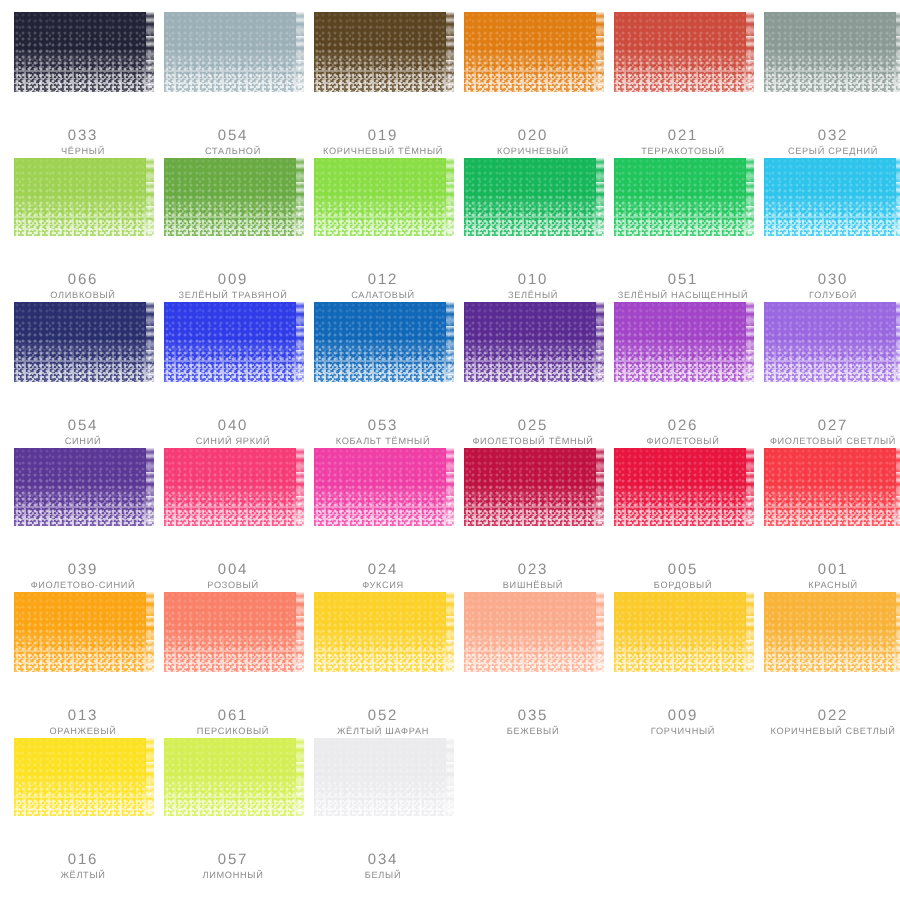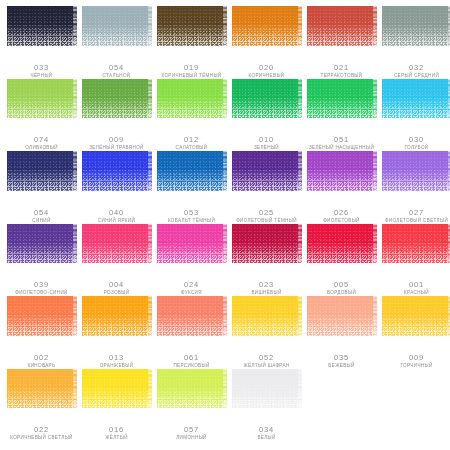--- a/index.html
+++ b/index.html
@@ -194,21 +194,21 @@
       <div class="code">032</div>
       <div class="name">СЕРЫЙ СРЕДНИЙ</div>
     </div>
     <div class="cell">
       <div class="swatch-wrap">
         <div class="swatch layer-solid" style="background: rgb(158, 210, 82);"></div>
         <div class="swatch layer-grain" style="background-image: radial-gradient(circle at 30% 40%, rgb(158, 210, 82) 0.85px, rgba(255, 255, 255, 0) 1.1px), radial-gradient(circle at 70% 20%, rgb(158, 210, 82) 0.7px, rgba(255, 255, 255, 0) 1px), radial-gradient(circle at 10% 80%, rgb(158, 210, 82) 0.6px, rgba(255, 255, 255, 0) 0.9px);"></div>
         <div class="swatch layer-tooth"></div>
         <div class="swatch layer-edge"></div>
       </div>
-      <div class="code">074</div>
+      <div class="code">066</div>
       <div class="name">ОЛИВКОВЫЙ</div>
     </div>
     <div class="cell">
       <div class="swatch-wrap">
         <div class="swatch layer-solid" style="background: rgb(105, 170, 67);"></div>
         <div class="swatch layer-grain" style="background-image: radial-gradient(circle at 30% 40%, rgb(105, 170, 67) 0.85px, rgba(255, 255, 255, 0) 1.1px), radial-gradient(circle at 70% 20%, rgb(105, 170, 67) 0.7px, rgba(255, 255, 255, 0) 1px), radial-gradient(circle at 10% 80%, rgb(105, 170, 67) 0.6px, rgba(255, 255, 255, 0) 0.9px);"></div>
         <div class="swatch layer-tooth"></div>
         <div class="swatch layer-edge"></div>
       </div>
       <div class="code">009</div>
@@ -366,30 +366,20 @@
     </div>
     <div class="cell">
       <div class="swatch-wrap">
         <div class="swatch layer-solid" style="background: rgb(247, 59, 70);"></div>
         <div class="swatch layer-grain" style="background-image: radial-gradient(circle at 30% 40%, rgb(247, 59, 70) 0.85px, rgba(255, 255, 255, 0) 1.1px), radial-gradient(circle at 70% 20%, rgb(247, 59, 70) 0.7px, rgba(255, 255, 255, 0) 1px), radial-gradient(circle at 10% 80%, rgb(247, 59, 70) 0.6px, rgba(255, 255, 255, 0) 0.9px);"></div>
         <div class="swatch layer-tooth"></div>
         <div class="swatch layer-edge"></div>
       </div>
       <div class="code">001</div>
       <div class="name">КРАСНЫЙ</div>
-    </div>
-    <div class="cell">
-      <div class="swatch-wrap">
-        <div class="swatch layer-solid" style="background: rgb(250, 122, 74);"></div>
-        <div class="swatch layer-grain" style="background-image: radial-gradient(circle at 30% 40%, rgb(250, 122, 74) 0.85px, rgba(255, 255, 255, 0) 1.1px), radial-gradient(circle at 70% 20%, rgb(250, 122, 74) 0.7px, rgba(255, 255, 255, 0) 1px), radial-gradient(circle at 10% 80%, rgb(250, 122, 74) 0.6px, rgba(255, 255, 255, 0) 0.9px);"></div>
-        <div class="swatch layer-tooth"></div>
-        <div class="swatch layer-edge"></div>
-      </div>
-      <div class="code">002</div>
-      <div class="name">КИНОВАРЬ</div>
     </div>
     <div class="cell">
       <div class="swatch-wrap">
         <div class="swatch layer-solid" style="background: rgb(251, 165, 21);"></div>
         <div class="swatch layer-grain" style="background-image: radial-gradient(circle at 30% 40%, rgb(251, 165, 21) 0.85px, rgba(255, 255, 255, 0) 1.1px), radial-gradient(circle at 70% 20%, rgb(251, 165, 21) 0.7px, rgba(255, 255, 255, 0) 1px), radial-gradient(circle at 10% 80%, rgb(251, 165, 21) 0.6px, rgba(255, 255, 255, 0) 0.9px);"></div>
         <div class="swatch layer-tooth"></div>
         <div class="swatch layer-edge"></div>
       </div>
       <div class="code">013</div>
       <div class="name">ОРАНЖЕВЫЙ</div>

